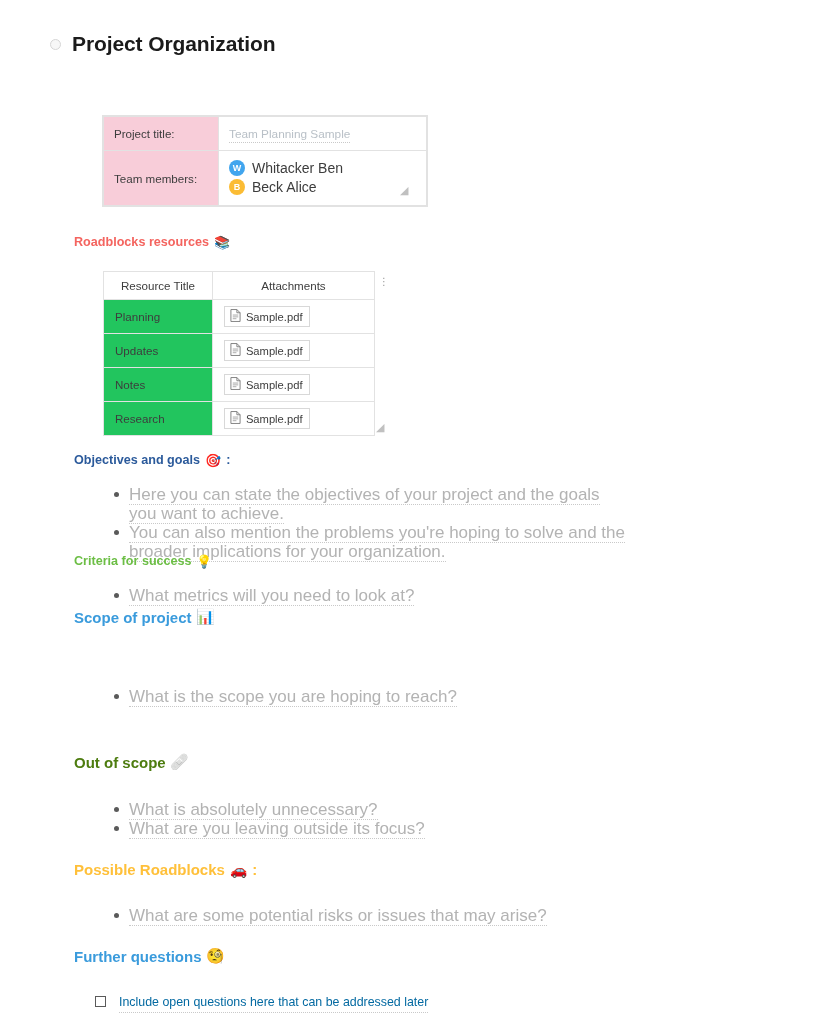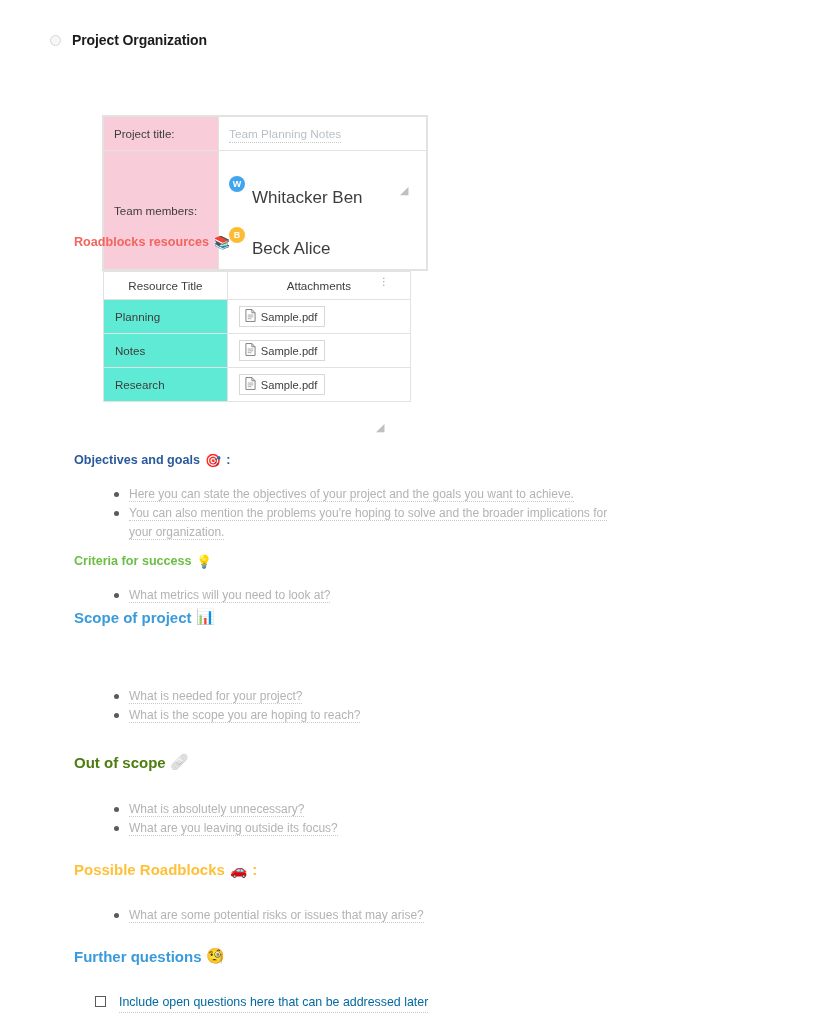--- a/index.html
+++ b/index.html
@@ -28,21 +28,21 @@
   .title-bullet {
     width: 11px;
     height: 11px;
     border-radius: 50%;
     border: 1px solid #d6d6d6;
     background: #f7f7f7;
     box-sizing: border-box;
     flex: 0 0 auto;
   }
   .doc-title {
-    font-size: 14px;
+    font-size: 21px;
     font-weight: bold;
     color: #1b1b1b;
     letter-spacing: -0.1px;
   }
 
   
   .sec-heading {
     position: absolute;
     font-weight: bold;
     white-space: nowrap;
@@ -63,21 +63,21 @@
   .bullets {
     position: absolute;
     margin: 0;
     padding: 0;
     list-style: none;
   }
   .bullets li {
     position: relative;
     padding-left: 29px;
     color: #b3b3b3;
-    font-size: 12px;
+    font-size: 17px;
     line-height: 19px;
     margin-bottom: 0px;
   }
   .bullets li .txt {
     border-bottom: 1px dotted #c9c9c9;
     display: inline;
     box-decoration-break: clone;
     -webkit-box-decoration-break: clone;
   }
   .bullets li::before {
@@ -136,42 +136,41 @@
     border-radius: 50%;
     color: #ffffff;
     font-size: 9px;
     font-weight: bold;
     display: flex;
     align-items: center;
     justify-content: center;
     flex: 0 0 auto;
   }
   .member-name {
-    font-size: 17px;
-    color: #3d3d3d;
-    margin-top: 28px;
+    font-size: 14px;
+    color: #3d3d3d;
   }
 
   
   .resize-handle {
     position: absolute;
     width: 11px;
     height: 11px;
     color: #c0c0c0;
     font-size: 11px;
     line-height: 11px;
     font-family: "DejaVu Sans", sans-serif;
   }
 
   
   .res-table {
     position: absolute;
     left: 103px;
     top: 271px;
-    width: 308px;
+    width: 272px;
     border-collapse: collapse;
     background: #ffffff;
   }
   .res-table th {
     background: #ffffff;
     border: 1px solid #e2e2e2;
     font-size: 11.6px;
     font-weight: normal;
     color: #3d3d3d;
     padding: 7px 4px;
@@ -180,21 +179,21 @@
   .res-table th.c1 { width: 108px; }
   .res-table th.c2 { width: 164px; }
   .res-table td {
     border: 1px solid #e2e2e2;
     font-size: 11.6px;
     color: #3d3d3d;
     padding: 6px 0 6px 11px;
     height: 12px;
   }
   .res-table td.title-cell {
-    background: #5eead4;
+    background: #22c55e;
   }
   .attach-chip {
     display: inline-flex;
     align-items: center;
     gap: 5px;
     border: 1px solid #d8d8d8;
     border-radius: 0;
     background: #ffffff;
     padding: 2px 7px 2px 5px;
     font-size: 11.2px;
@@ -246,21 +245,21 @@
 <div class="doc-title-row">
   <span class="title-bullet"></span>
   <span class="doc-title">Project Organization</span>
 </div>
 
 <table class="proj-table">
   <tbody>
       <tr>
     <td class="labcell">Project title:</td>
     <td class="valcell">
-      <span class="proj-title-input">Team Planning Notes</span>
+      <span class="proj-title-input">Team Planning Sample</span>
     </td>
   </tr>
   <tr>
     <td class="labcell">Team members:</td>
     <td class="valcell">
       <div class="member">
         <span class="avatar" style="background: rgb(65, 165, 238);">W</span>
         <span class="member-name">Whitacker Ben</span>
       </div>
       <div class="member">
@@ -291,20 +290,31 @@
         <td><span class="attach-chip">
             <span><svg class="file-ico" viewBox="0 0 12 14" xmlns="http://www.w3.org/2000/svg">
                 <path d="M1 0.5h6.5L11 4v9.5H1z" fill="#fff" stroke="#7a7a7a" stroke-width="1"></path>
                 <path d="M7.5 0.5V4H11" fill="none" stroke="#7a7a7a" stroke-width="1"></path>
                 <path d="M3 6.5h6M3 8.5h6M3 10.5h4" stroke="#9a9a9a" stroke-width="0.9"></path>
               </svg></span>
             <span>Sample.pdf</span>
           </span></td>
       </tr>
       <tr>
+        <td class="title-cell">Updates</td>
+        <td><span class="attach-chip">
+            <span><svg class="file-ico" viewBox="0 0 12 14" xmlns="http://www.w3.org/2000/svg">
+                <path d="M1 0.5h6.5L11 4v9.5H1z" fill="#fff" stroke="#7a7a7a" stroke-width="1"></path>
+                <path d="M7.5 0.5V4H11" fill="none" stroke="#7a7a7a" stroke-width="1"></path>
+                <path d="M3 6.5h6M3 8.5h6M3 10.5h4" stroke="#9a9a9a" stroke-width="0.9"></path>
+              </svg></span>
+            <span>Sample.pdf</span>
+          </span></td>
+      </tr>
+      <tr>
         <td class="title-cell">Notes</td>
         <td><span class="attach-chip">
             <span><svg class="file-ico" viewBox="0 0 12 14" xmlns="http://www.w3.org/2000/svg">
                 <path d="M1 0.5h6.5L11 4v9.5H1z" fill="#fff" stroke="#7a7a7a" stroke-width="1"></path>
                 <path d="M7.5 0.5V4H11" fill="none" stroke="#7a7a7a" stroke-width="1"></path>
                 <path d="M3 6.5h6M3 8.5h6M3 10.5h4" stroke="#9a9a9a" stroke-width="0.9"></path>
               </svg></span>
             <span>Sample.pdf</span>
           </span></td>
       </tr>
@@ -340,21 +350,20 @@
 </div>
 <ul class="bullets" id="ul-criteria" style="left:100px; top:586px;">
     <li><span class="txt">What metrics will you need to look at?</span></li>
   </ul>
 
 <div class="sec-heading" style="left: 74px; top: 609px; font-size: 15px; color: rgb(58, 155, 220);">
   <span>Scope of project</span>
   <span class="emoji" style="font-size:15px;">📊</span>
 </div>
 <ul class="bullets" id="ul-scope" style="left:100px; top:687px;">
-    <li><span class="txt">What is needed for your project?</span></li>
     <li><span class="txt">What is the scope you are hoping to reach?</span></li>
   </ul>
 
 <div class="sec-heading" style="left: 74px; top: 754px; font-size: 15px; color: #4d7c0f;">
   <span>Out of scope</span>
   <span class="emoji" style="font-size:15px;">🩹</span>
 </div>
 <ul class="bullets" id="ul-outofscope" style="left:100px; top:800px;">
     <li><span class="txt">What is absolutely unnecessary?</span></li>
     <li><span class="txt">What are you leaving outside its focus?</span></li>

